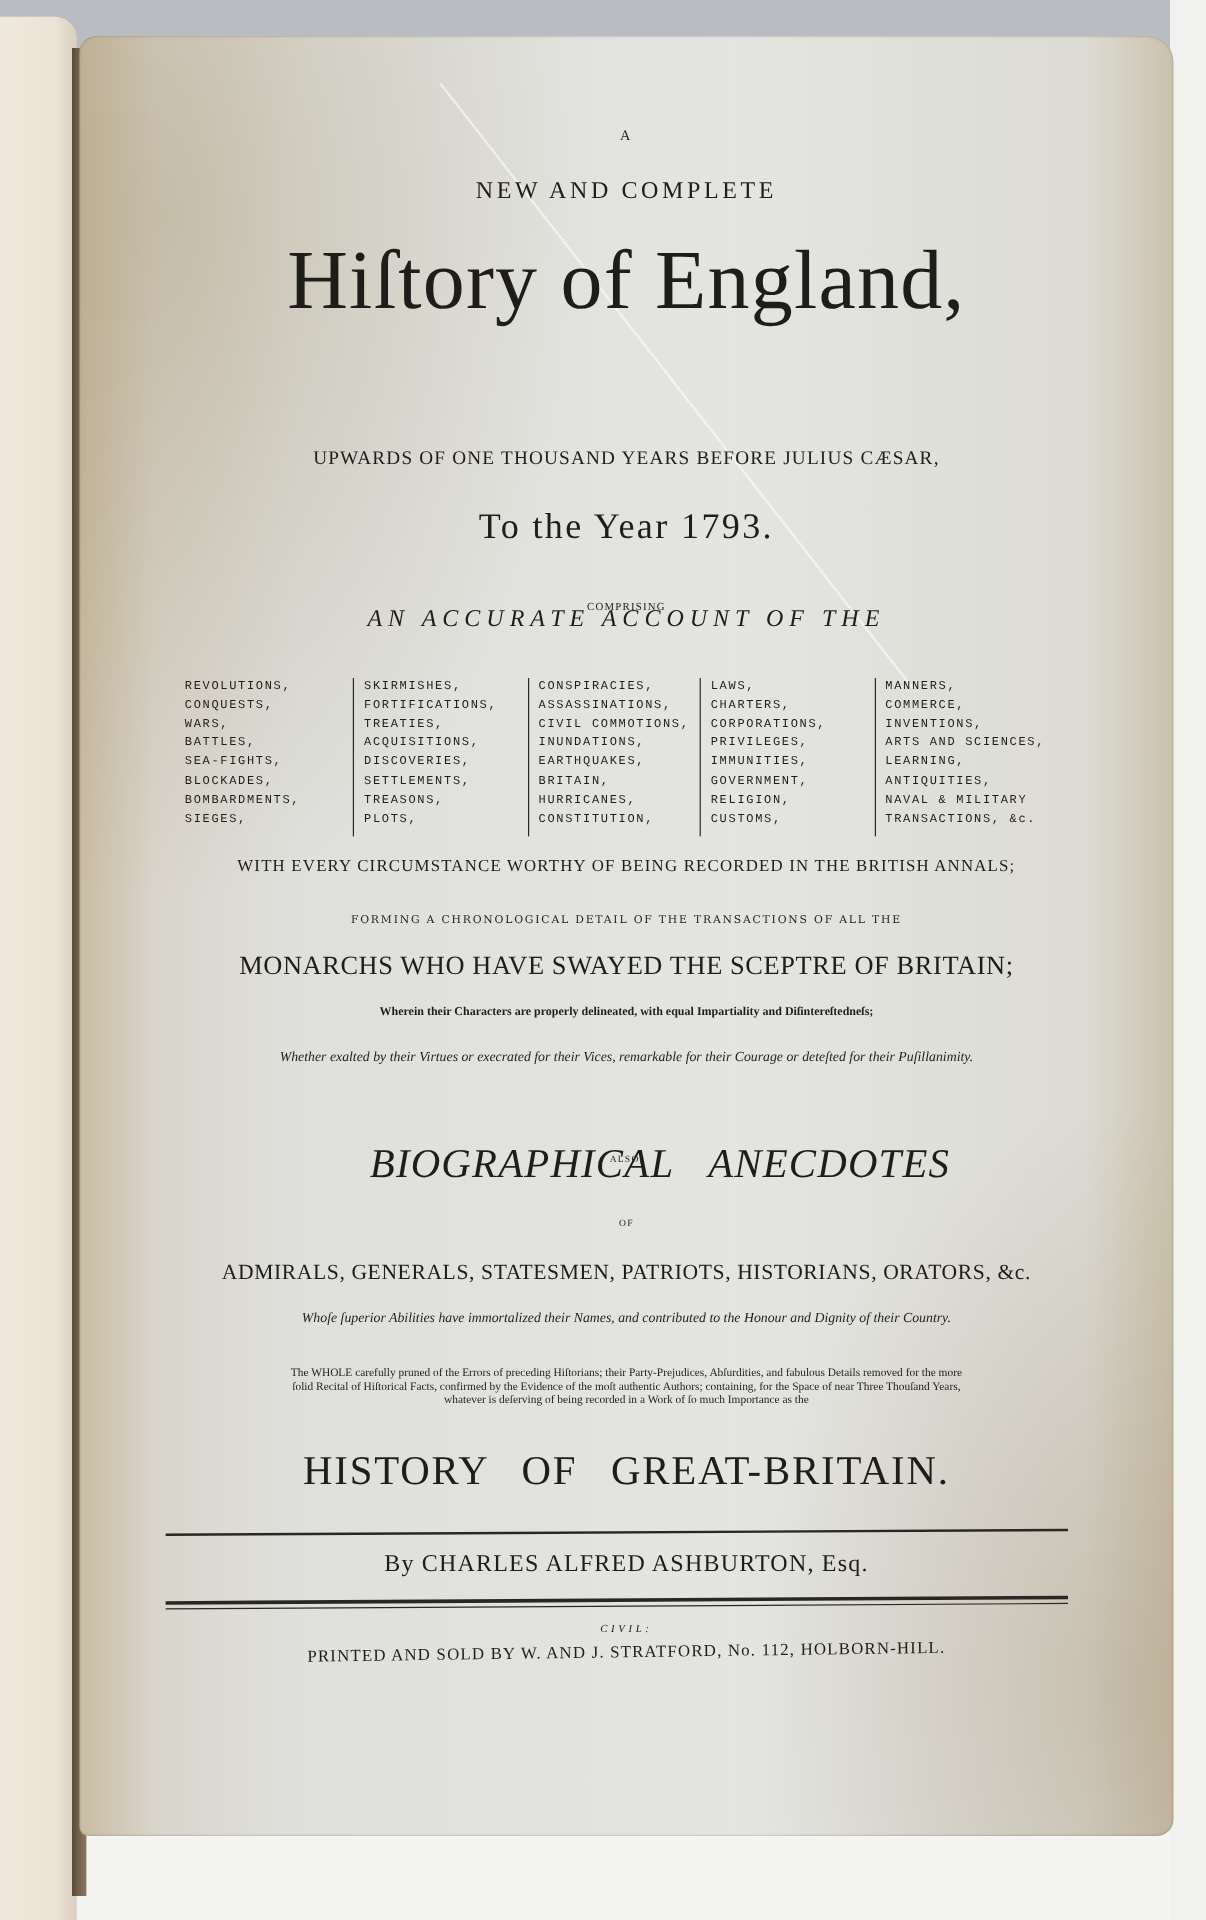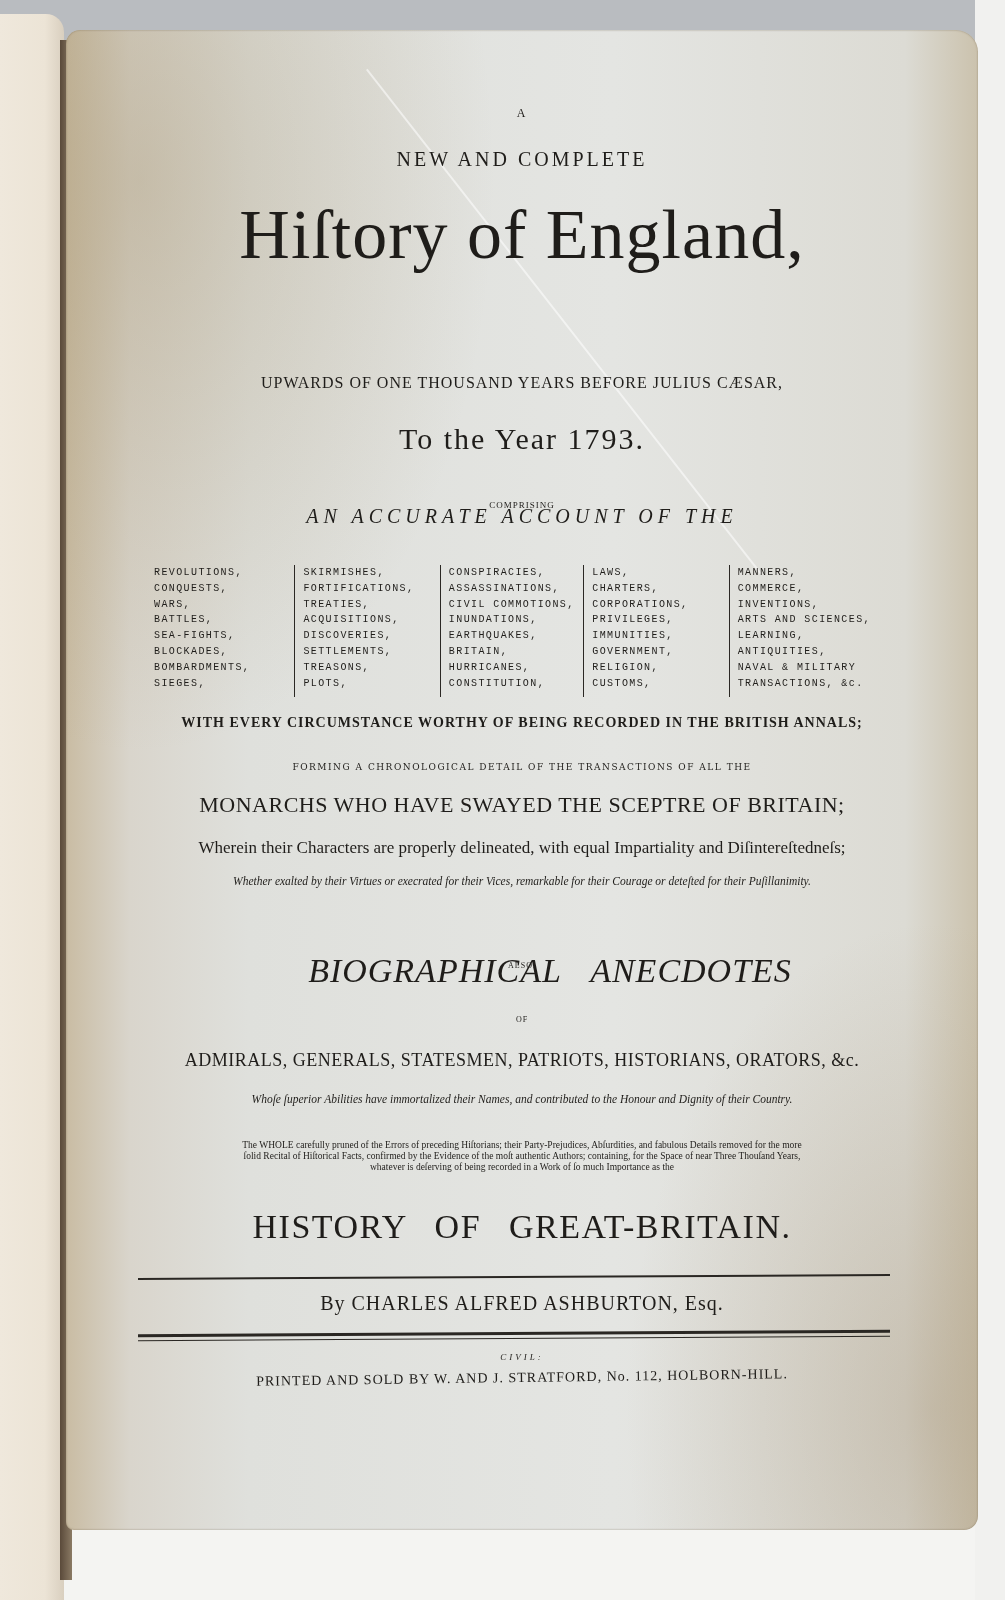--- a/index.html
+++ b/index.html
@@ -39,24 +39,24 @@
   .t-upw { top:344px; font-size:16px; letter-spacing:1px; }
   .t-year { top:392px; font-size:30px; letter-spacing:2px; }
   .t-comp { top:470px; font-size:9px; letter-spacing:1px; }
   .t-acc { top:475px; font-size:20px; font-style:italic; letter-spacing:5px; }
 
   .cols { position:absolute; top:535px; left:80px; width:740px; height:132px; display:flex; }
   .col { font-size:10px; line-height:15.8px; letter-spacing:1.4px; padding-left:8px; font-family:Liberation Mono, monospace; }
   .col.div { border-left:1.5px solid #2b2824; }
   .col ul { list-style:none; margin:0; padding:0; }
 
-  .t-with { top:685px; font-size:14px; letter-spacing:1px;font-weight:bold; }
+  .t-with { top:685px; font-size:14px; letter-spacing:1px; }
   .t-form { top:732px; font-size:9px; letter-spacing:1.5px; font-family:"DejaVu Serif", serif; }
   .t-mon { top:762px; font-size:22px; letter-spacing:.5px; }
-  .t-where { top:808px; font-size:17px; }
+  .t-where { top:808px; font-size:10px;font-weight:bold; }
   .t-whet { top:845px; font-size:11.5px; font-style:italic; }
   .t-also { top:895px; font-size:8px; letter-spacing:1px;margin-top:36px; }
   .t-bio { top:922px; font-size:34px; font-style:italic; letter-spacing:1px; word-spacing:20px;margin-left:28px; }
   .t-of { top:985px; font-size:8px; letter-spacing:1px; }
   .t-adm { top:1020px; font-size:18px; letter-spacing:.5px; }
   .t-whose { top:1063px; font-size:11.5px; font-style:italic; }
   .t-whole { top:1110px; font-size:9.5px; line-height:11px; }
   .t-gb { top:1178px; font-size:34px; letter-spacing:1.5px; word-spacing:18px; }
   .rule1 { position:absolute; left:72px; top:1246px; width:752px; height:1.5px; background:#2a2723; transform:rotate(-.3deg); }
   .t-by { top:1262px; font-size:20px; letter-spacing:1px; }

